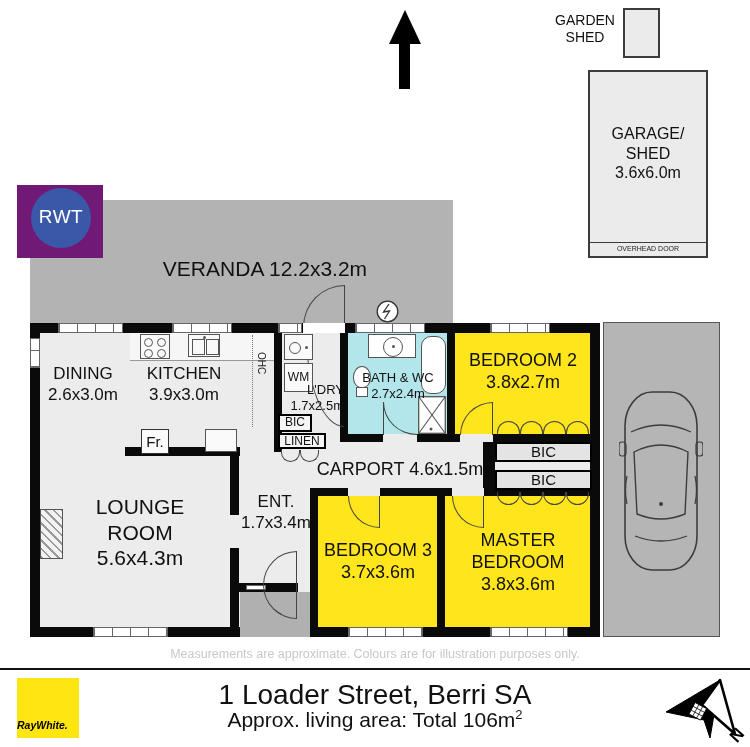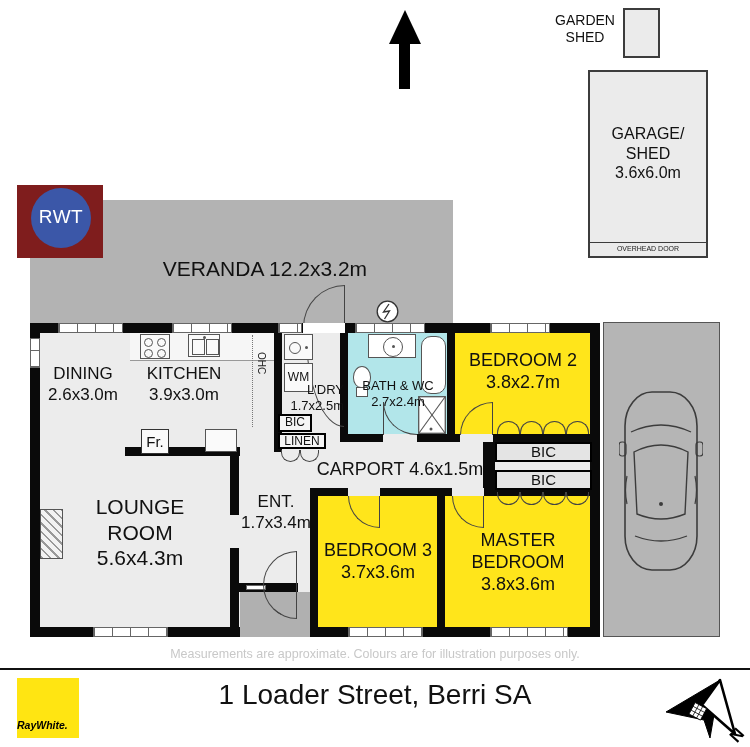--- a/index.html
+++ b/index.html
@@ -43,21 +43,21 @@
       <span>GARAGE/</span><br>
       <span>SHED</span><br>
       <span>3.6x6.0m</span>
     </div>
     <div class="abs" style="left:0;bottom:0;width:116px;height:13px;border-top:1px solid #3c3c3c;text-align:center;font-size:7px;color:#222;line-height:12px;">OVERHEAD DOOR</div>
   </div>
 
   <div class="abs" style="left:30px;top:200px;width:423px;height:127px;background:#b3b3b3;"></div>
   <div class="lbl" style="left:100px;top:256px;width:330px;font-size:21px;">VERANDA 12.2x3.2m</div>
 
-  <div class="abs" style="left:17px;top:185px;width:86px;height:73px;background:#7f1d1d;">
+  <div class="abs" style="left:17px;top:185px;width:86px;height:73px;background:#701a75;">
     <div class="abs" style="left:14px;top:3px;width:60px;height:60px;border-radius:50%;background:#3b57a8;"></div>
     <div class="lbl" style="left:14px;top:20px;width:60px;font-size:19px;color:#fff;letter-spacing:.5px;">RWT</div>
   </div>
 
   <div class="arc" style="left:303px;top:285px;width:42px;height:42px;border-left:1.3px solid #444;border-top:1.3px solid #444;border-right:1.3px solid #444;border-radius:100% 0 0 0;"></div>
   <svg class="abs" style="left:376px;top:300px;" width="23" height="23" viewBox="0 0 23 23">
     <circle cx="11.5" cy="11.5" r="10.3" fill="#fff" stroke="#333" stroke-width="1.3"></circle>
     <polyline points="13,4 7.5,12 13.5,11 8.5,19" fill="none" stroke="#333" stroke-width="1.3"></polyline>
   </svg>
 
@@ -187,21 +187,21 @@
 
   <div class="lbl" style="left:38px;top:364px;width:90px;font-size:17px;">
     <span>DINING</span><br><span class="sizeline">2.6x3.0m</span>
   </div>
   <div class="lbl" style="left:128px;top:364px;width:112px;font-size:17px;">
     <span>KITCHEN</span><br><span>3.9x3.0m</span>
   </div>
   <div class="lbl" style="left:272px;top:382px;width:72px;font-size:13px;text-align:right;">
     <span>L'DRY</span><br><span>1.7x2.5m</span>
   </div>
-  <div class="lbl" style="left:352px;top:370px;width:92px;font-size:13px;margin-top:8px;">
+  <div class="lbl" style="left:352px;top:370px;width:92px;font-size:13px;">
     <span>BATH &amp; WC</span><br><span>2.7x2.4m</span>
   </div>
   <div class="lbl" style="left:458px;top:350px;width:130px;font-size:18px;">
     <span>BEDROOM 2</span><br><span>3.8x2.7m</span>
   </div>
   <div class="lbl" style="left:75px;top:494px;width:130px;font-size:21px;">
     <span>LOUNGE</span><br><span>ROOM</span><br><span>5.6x4.3m</span>
   </div>
   <div class="lbl" style="left:237px;top:492px;width:78px;font-size:17px;">
     <span>ENT.</span><br><span>1.7x3.4m</span>
@@ -215,20 +215,23 @@
   </div>
 
   <div class="lbl" style="left:0;top:647px;width:750px;font-size:12.5px;color:#c8c8c8;">Measurements are approximate. Colours are for illustration purposes only.</div>
   <div class="abs" style="left:0;top:668px;width:750px;height:2px;background:#111;"></div>
 
   <div class="abs" style="left:17px;top:678px;width:62px;height:60px;background:#ffe512;">
     <div class="lbl" style="left:0;top:41px;width:46px;font-size:10.5px;font-weight:bold;font-style:italic;color:#000;">RayWhite.</div>
   </div>
 
   <div class="lbl" style="left:0;top:678px;width:750px;font-size:28px;">1 Loader Street, Berri SA</div>
+  <div class="lbl" style="left:0;top:707px;width:750px;font-size:21px;">
+    <span>Approx. living area: Total 106m</span><sup style="font-size:13px;">2</sup>
+  </div>
 
   <svg class="abs" style="left:658px;top:676px;" width="90" height="71" viewBox="0 0 90 71">
     <path d="M62,4 L8,36 L46,44 L52,62 Z" fill="#000" stroke="#000" stroke-width="1"></path>
     <path d="M62,4 L77,58 L44,29 Z" fill="#fff" stroke="#000" stroke-width="2.6" stroke-linejoin="round"></path>
     <g transform="rotate(28 40 36)">
       <rect x="33" y="29" width="13" height="13" fill="#fff" stroke="#000" stroke-width="0.8"></rect>
       <line x1="33" y1="33.3" x2="46" y2="33.3" stroke="#000" stroke-width="0.7"></line>
       <line x1="33" y1="37.6" x2="46" y2="37.6" stroke="#000" stroke-width="0.7"></line>
       <line x1="37.3" y1="29" x2="37.3" y2="42" stroke="#000" stroke-width="0.7"></line>
       <line x1="41.6" y1="29" x2="41.6" y2="42" stroke="#000" stroke-width="0.7"></line>

